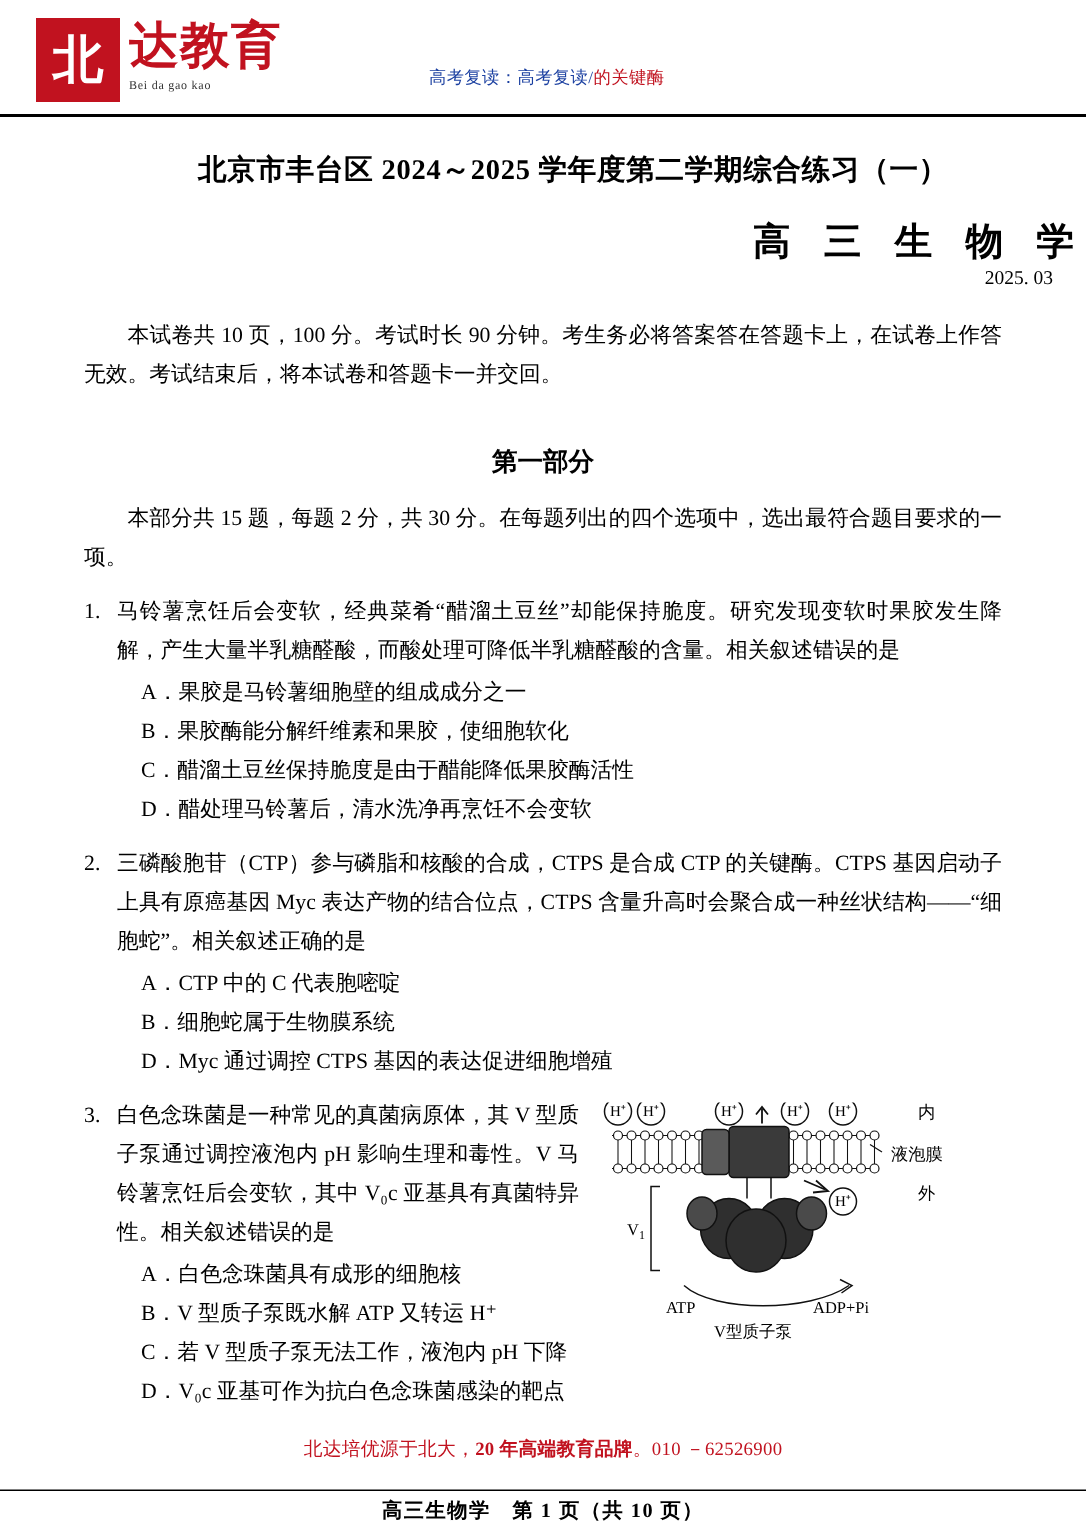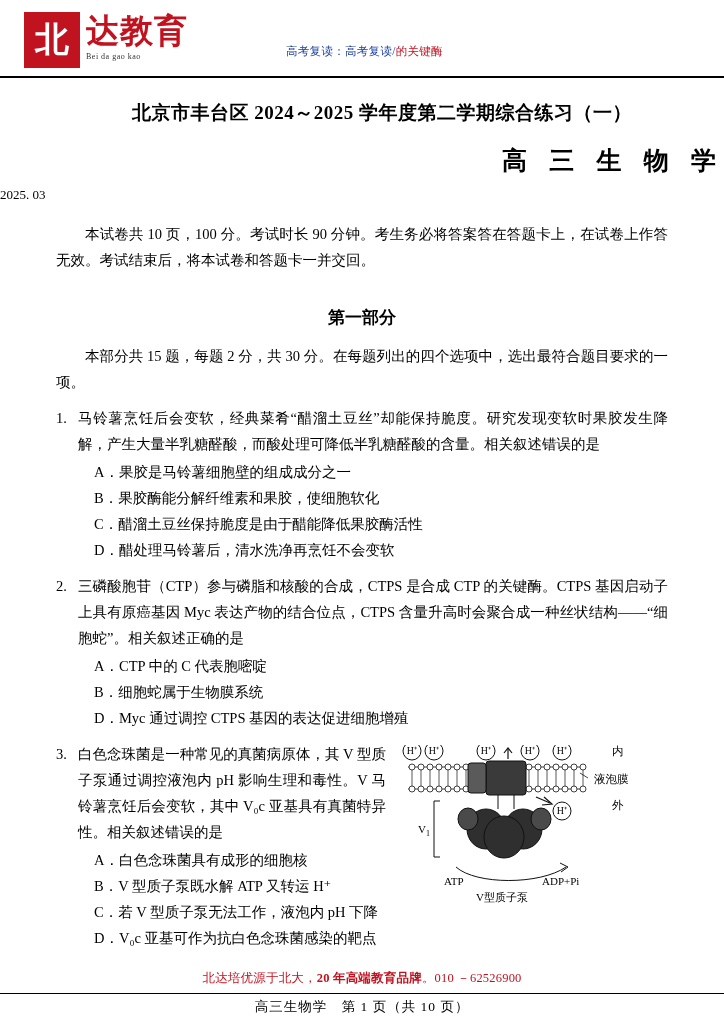--- a/index.html
+++ b/index.html
@@ -96,24 +96,23 @@
     padding-left: 40px;
   }
   .doc-subject {
     text-align: right;
     font-size: 25px;
     font-weight: bold;
     margin-top: 18px;
     letter-spacing: 8px;
   }
   .doc-date {
-    text-align: left;
+    text-align: right;
     font-size: 13px;
-    margin-top: 10px;
-    padding-right: 32px;
+    padding-right: 22px;
   }
 
   
   .content {
     padding: 0 56px 0 56px;
     font-size: 14.5px;
     line-height: 26px;
   }
   .para {
     text-indent: 2em;
@@ -187,33 +186,34 @@
     position: absolute;
     left: 0;
     bottom: 0;
     width: 724px;
     text-align: center;
   }
   .footer-ad {
     color: #c1121f;
     font-size: 12.5px;
     letter-spacing: 0.2px;
-    margin-bottom: 6px;
+    margin-bottom: 18px;
   }
   .footer-ad .bold { font-weight: bold; }
   .footer-rule {
     width: 724px;
     height: 1px;
     background: #000000;
     margin: 0 0 4px 0;
   }
   .footer-page {
     font-size: 13.5px;
     padding-bottom: 8px;
     letter-spacing: 1px;
+    font-weight: bold;
   }
 </style>
 </head>
 <body>
 
 <div class="page">
 
   <div class="header">
     <div class="logo-block">
       <div class="logo-seal">北</div>

